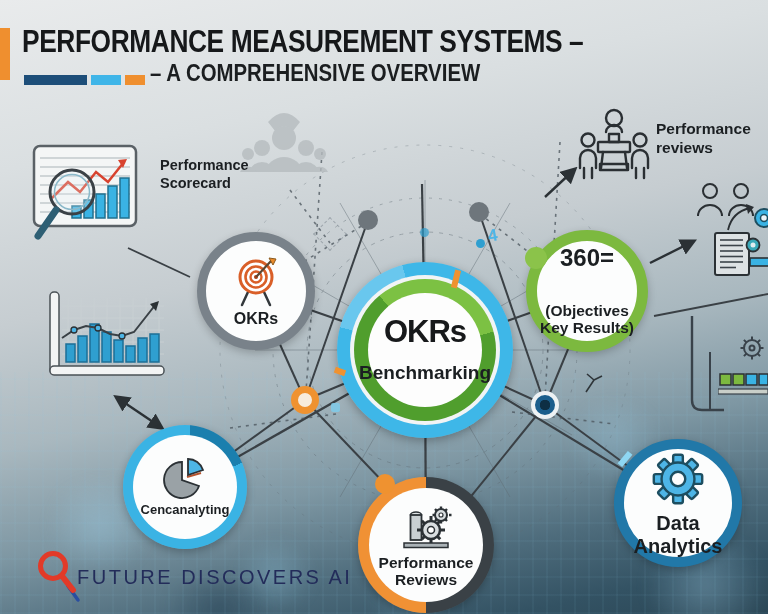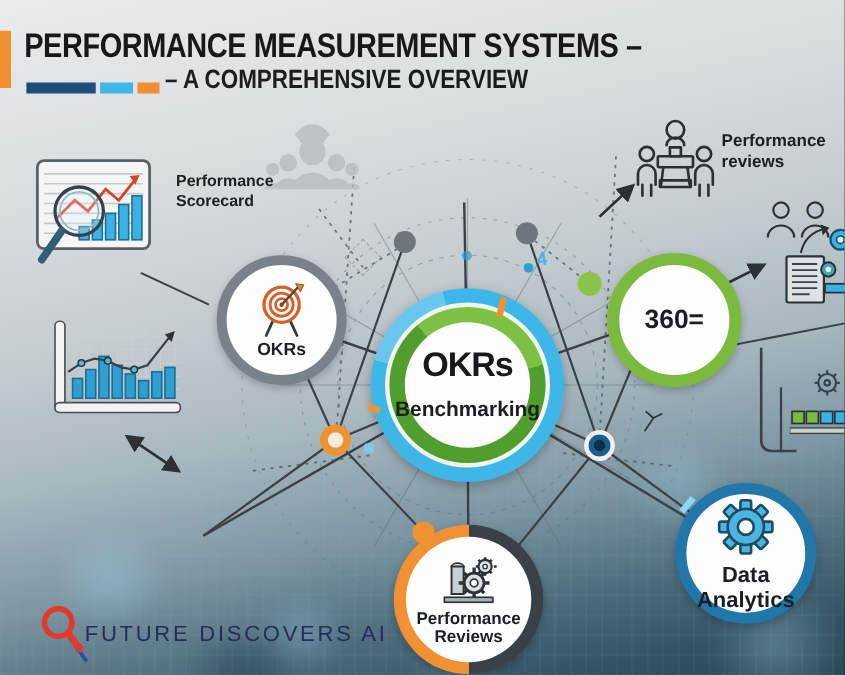--- a/index.html
+++ b/index.html
@@ -23,21 +23,21 @@
   .bar-dark{left:24px;width:63px;background:#1d4e79;}
   .bar-light{left:91px;width:30px;background:#3fb5e8;}
   .bar-orange{left:125px;width:20px;background:#ef8f2f;}
   
   .circle{position:absolute;border-radius:50%;background:#fcfdfd;z-index:2;
     display:flex;flex-direction:column;align-items:center;justify-content:center;text-align:center;
     box-shadow:0 3px 8px rgba(0,0,0,.22);}
   .clabel{font-weight:700;color:#1b1f22;line-height:1.12;}
   .sat-top{left:362px;top:124px;width:120px;height:120px;border:10px solid #79828a;box-sizing:border-box;}
   .sat-left{left:197px;top:232px;width:118px;height:118px;border:9px solid #79828a;box-sizing:border-box;}
-  .sat-right{left:552px;top:230px;width:122px;height:122px;border:11px solid #7cb93f;box-sizing:border-box;gap:29px;}
+  .sat-right{left:526px;top:230px;width:122px;height:122px;border:11px solid #7cb93f;box-sizing:border-box;gap:29px;}
   .sat-br{left:614px;top:439px;width:128px;height:128px;border:10px solid #2178a8;box-sizing:border-box;}
   .ringwrap{position:absolute;border-radius:50%;z-index:2;box-shadow:0 3px 8px rgba(0,0,0,.25);}
   .ring-bl{left:123px;top:425px;width:124px;height:124px;
     background:conic-gradient(from 5deg,#1b7fae 0 62deg,#3ab3e4 62deg 360deg);}
   .ring-bc{left:358px;top:477px;width:136px;height:136px;
     background:conic-gradient(from 0deg,#3a4146 0 180deg,#f09134 180deg 360deg);}
   .ring-inner{position:absolute;border-radius:50%;background:#fcfdfd;
     display:flex;flex-direction:column;align-items:center;justify-content:center;text-align:center;}
   .ring-bl .ring-inner{inset:10px;}
   .ring-bc .ring-inner{inset:11px;}
@@ -330,22 +330,36 @@
       <circle cx="23" cy="22" r="5.5" fill="none" stroke="#d95f28" stroke-width="2.4"></circle>
       <circle cx="23" cy="22" r="2" fill="#a33d14"></circle>
       <line x1="38" y1="6" x2="24" y2="21" stroke="#5b4632" stroke-width="2.2" stroke-linecap="round"></line>
       <path d="M36 3 L43 4 L40 10 z" fill="#e98a2b" stroke="#8a5a1e" stroke-width="1"></path>
     </svg>
     <div class="clabel" style="font-size:16px;margin-top:3px;">OKRs</div>
   </div>
 
   <div class="circle sat-right">
     <div class="clabel" style="font-size:24px;line-height:1;">360=</div>
-  </div>
-
+    <div class="clabel" style="font-size:15.5px;margin-top:3px;">
+      <div>(Objectives</div>
+      <div>Key Results)</div>
+    </div>
+  </div>
+
+  <div class="ringwrap ring-bl">
+    <div class="ring-inner">
+      <svg width="44" height="42" viewBox="0 0 44 42">
+        <path d="M19 23 V5 A18 18 0 1 0 36 29 Z" fill="#9aa2a6" stroke="#2b3135" stroke-width="1.8"></path>
+        <path d="M24 20 L38 16" stroke="#b5542f" stroke-width="2"></path>
+        <path d="M25 18 V2 A16 16 0 0 1 40 13 Z" fill="#4db5e6" stroke="#2b3135" stroke-width="1.8"></path>
+      </svg>
+      <div class="clabel" style="font-size:13px;margin-top:4px;">Cencanalyting</div>
+    </div>
+  </div>
 
   <div class="ringwrap ring-bc">
     <div class="ring-inner">
       <svg width="56" height="48" viewBox="0 0 56 48">
         <ellipse cx="18" cy="13" rx="5.5" ry="3" fill="#dfe4e6" stroke="#2b3135" stroke-width="1.6"></ellipse>
         <rect x="12.5" y="13" width="11" height="25" fill="#c9d0d3" stroke="#2b3135" stroke-width="1.8"></rect>
         <g stroke="#2b3135" stroke-width="2.4" fill="none">
           <path d="M51 13 H53.5 M47.2 8.8 L49 7 M43 7 V4.5 M38.8 8.8 L37 7 M37 13 H34.5 M38.8 17.2 L37 19 M43 19 V21.5 M47.2 17.2 L49 19"></path>
         </g>
         <circle cx="43" cy="13" r="6" fill="#d9dee0" stroke="#2b3135" stroke-width="2"></circle>

